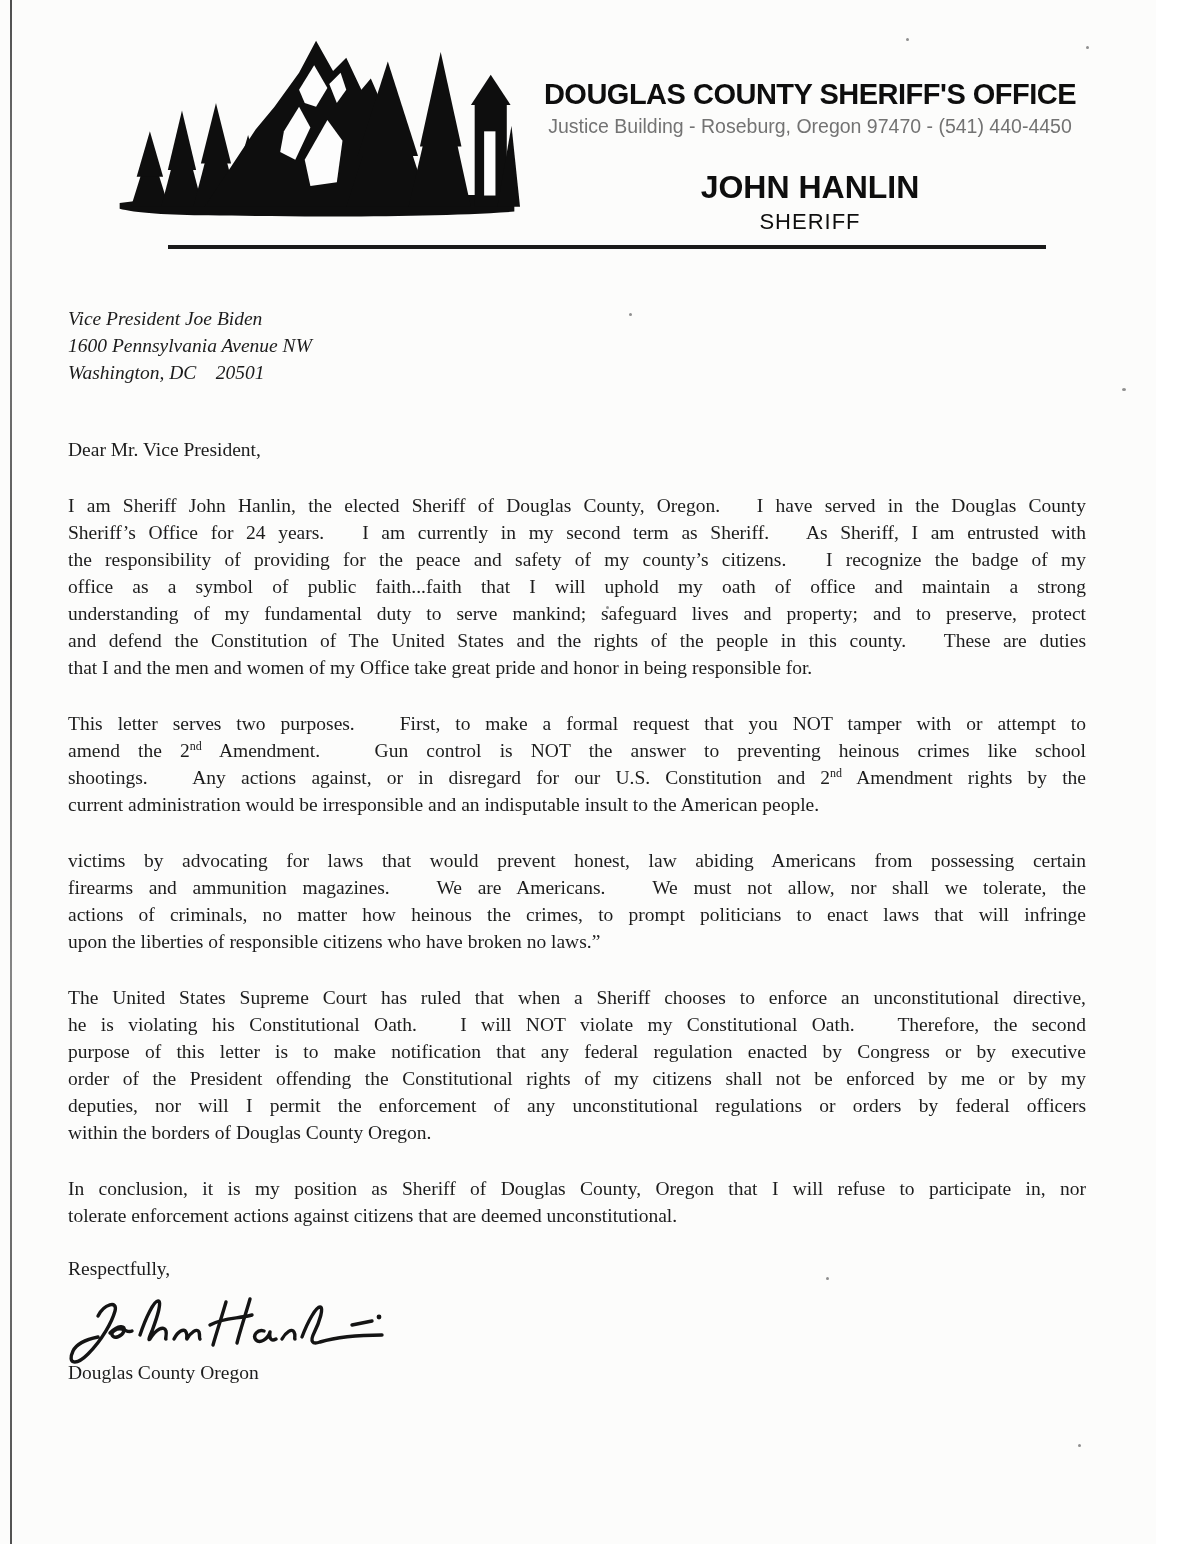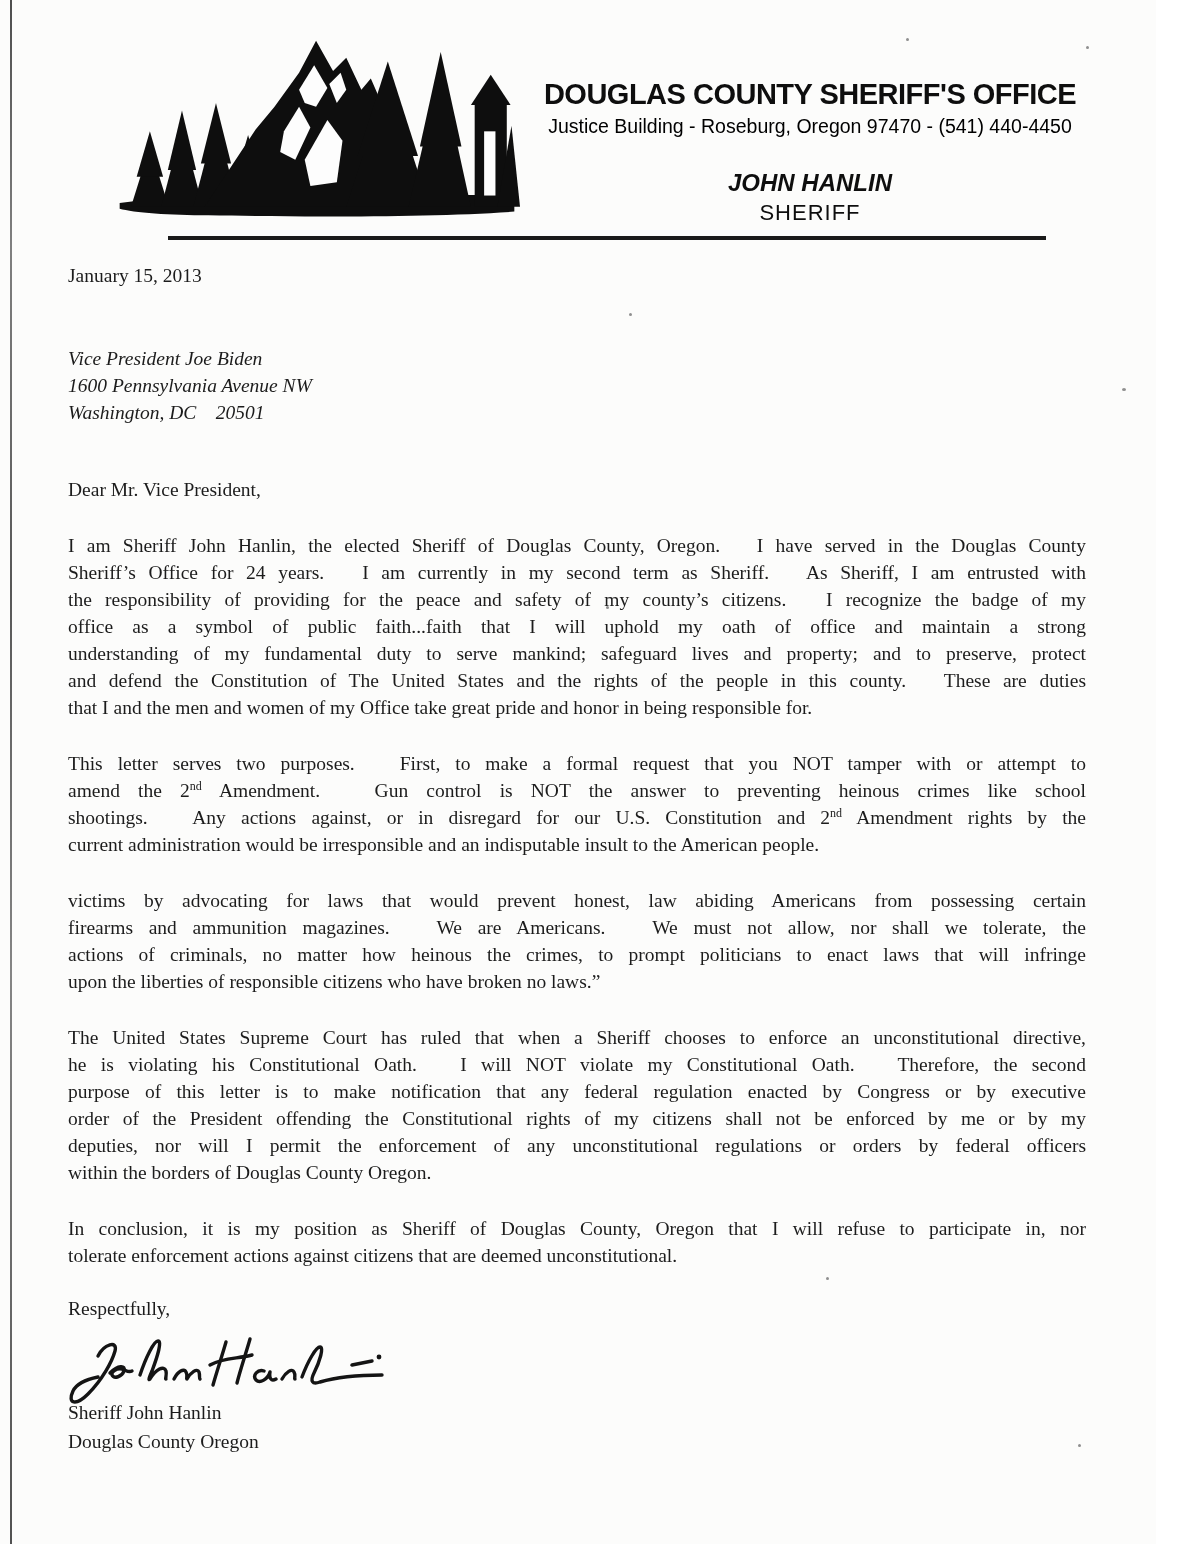--- a/index.html
+++ b/index.html
@@ -22,22 +22,22 @@
   
   .header-inner { display:flex; padding-top:16px; }
   .logo { margin-left:114px; width:406px; height:208px; flex:0 0 auto; }
   .masthead {
     width:572px; margin-left:4px; padding-top:62px;
     text-align:center;
     font-family:"Liberation Sans", sans-serif;
     color:#0e0e0e;
   }
   .office-name  { font-size:29px; font-weight:bold; letter-spacing:-0.5px; white-space:nowrap; }
-  .office-address { font-size:19.5px; margin-top:4px; color:#000000; white-space:nowrap; }
-  .official-name { font-size:24px; font-weight:bold; margin-top:31px;font-style:italic; }
+  .office-address { font-size:19.5px; margin-top:4px; color:#737373; white-space:nowrap; }
+  .official-name { font-size:32px; font-weight:bold; margin-top:31px; }
   .official-title { font-size:22px; letter-spacing:1px; margin-top:3px; }
   .header-rule { margin:10px 0 0 168px; width:878px; height:4px; background:#1a1a1a; }
 
   
   .letter { padding:0 70px 0 68px; font-size:19.5px; line-height:27px; }
   .date { margin-top:22px; }
   .recipient { margin-top:56px; }
   .addr-line { white-space:pre;font-style:italic; }
   .salutation { margin-top:50px; }
   .para { margin-top:29px; }
@@ -103,21 +103,20 @@
         <div class="office-name">DOUGLAS COUNTY SHERIFF'S OFFICE</div>
         <div class="office-address">Justice Building - Roseburg, Oregon 97470 - (541) 440-4450</div>
         <div class="official-name">JOHN HANLIN</div>
         <div class="official-title">SHERIFF</div>
       </div>
     </div>
     <div class="header-rule"></div>
   </div>
 
   <div class="letter">
-    <div class="date">January 15, 2013</div>
 
     <div class="recipient">
         <div class="addr-line">Vice President Joe Biden</div>
         <div class="addr-line">1600 Pennsylvania Avenue NW</div>
         <div class="addr-line">Washington, DC    20501</div>
       </div>
 
     <div class="salutation">Dear Mr. Vice President,</div>
 
     <div id="letter-body">
@@ -174,17 +173,16 @@
         <path d="M200 43 C194 41 188 47 192 52 C196 56 204 51 206 44 C205 50 207 54 212 51"></path>
         <path d="M218 51 C222 44 228 40 230 44 C232 47 230 51 231 51"></path>
 
         <path d="M238 49 C244 33 252 19 256 19 C260 19 256 33 250 45 C246 53 248 57 256 54 C276 48 298 47 318 47"></path>
         <path d="M288 37 L308 33"></path>
       </g>
       <circle cx="315" cy="29" r="2.4" fill="#141414"></circle>
     </svg>
 
     <div class="signer">
-        <div class="signer-line">Sheriff John Hanlin</div>
         <div class="signer-line">Douglas County Oregon</div>
       </div>
   </div>
 </div>
 
 </body></html>

